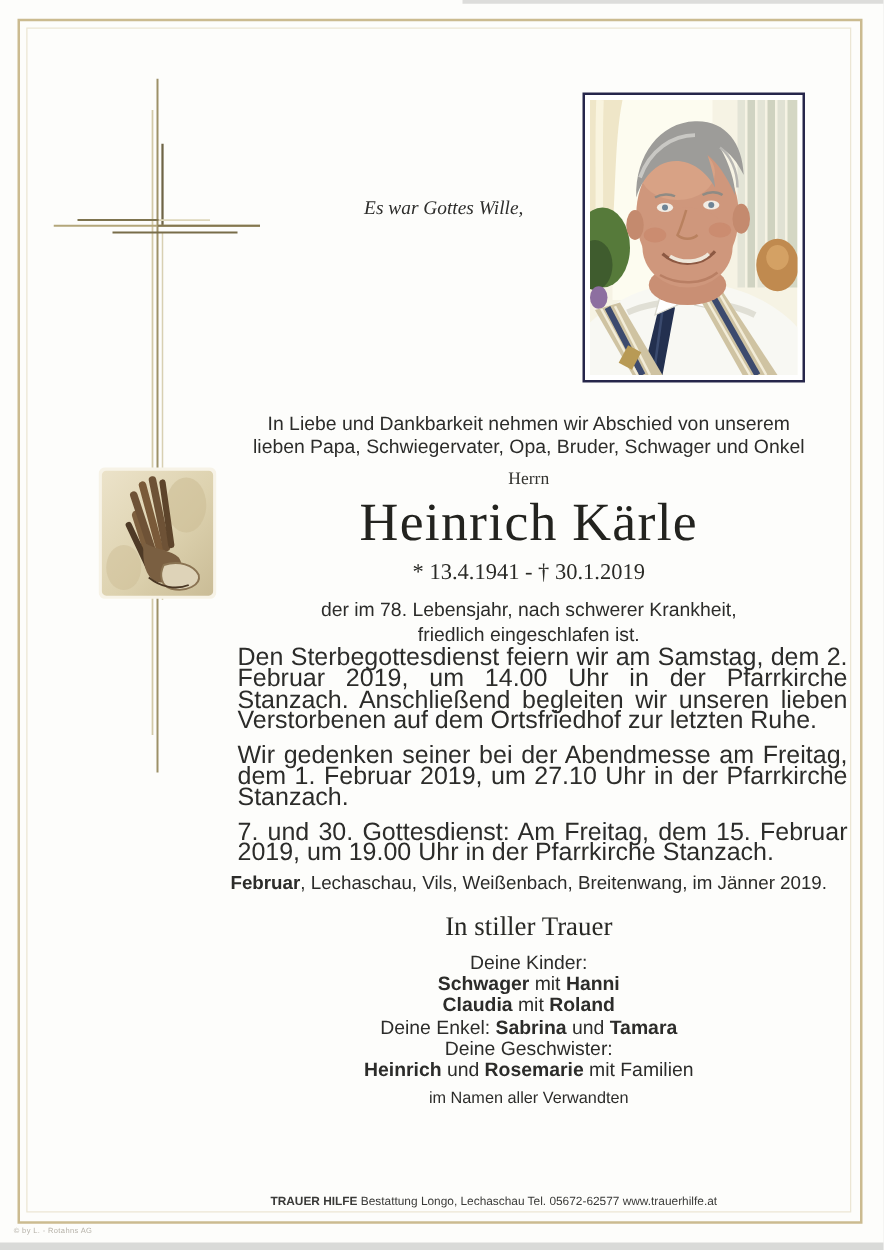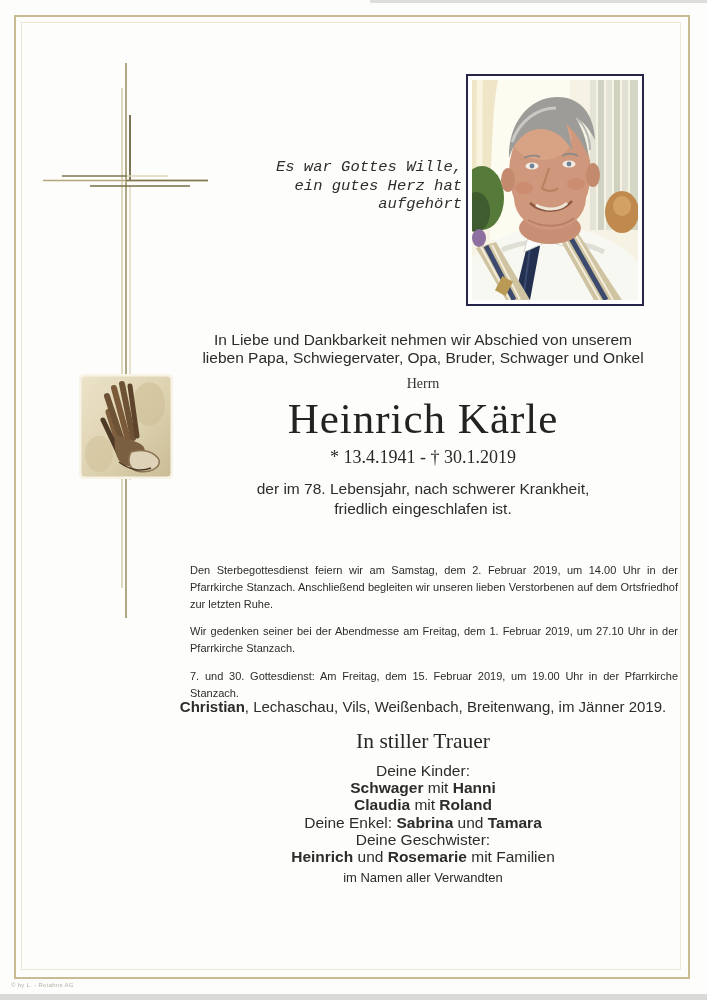--- a/index.html
+++ b/index.html
@@ -4,38 +4,38 @@
 <style>
   html,body{margin:0;padding:0;background:#e9e9e7;}
   .page{position:relative;width:707px;height:1000px;background:#fdfdfb;overflow:hidden;
         font-family:"Liberation Sans",sans-serif;color:#2c2c2a;}
   .abs{position:absolute;}
   .border-outer{left:14px;top:15px;width:672px;height:960px;border:2px solid #cbbb90;}
   .border-inner{left:21px;top:22px;width:658px;height:946px;border:1px solid #ece6d4;}
   .scan-strip-bottom{left:0;top:994px;width:707px;height:6px;background:#d9dad8;}
   .scan-strip-top{left:370px;top:0;width:337px;height:3px;background:#dddddb;}
 
-  .quote{left:248px;top:158px;width:214px;text-align:right;
-         font-family:Liberation Mono, monospace;font-style:italic;
+  .quote{left:248px;top:158px;width:214px;text-align:center;
+         font-family:Liberation Serif, serif;font-style:italic;
          font-size:15.5px;line-height:18.5px;color:#2e2e2c;}
 
   .photo-frame{left:466px;top:74px;width:178px;height:232px;box-sizing:border-box;
                border:2px solid #26264a;background:#ffffff;padding:4px;}
   .photo-frame svg{display:block;width:166px;height:220px;}
 
   .centercol{left:98px;width:650px;text-align:center;}
   .intro{top:331px;font-size:15.5px;line-height:17.5px;}
   .salutation{top:376px;font-family:"Liberation Serif",serif;font-size:14px;color:#33332f;}
   .name{top:394px;font-family:"Liberation Serif",serif;font-size:43px;
         letter-spacing:1px;color:#23231f;}
   .dates{top:447px;font-family:"Liberation Serif",serif;font-size:18px;color:#2a2a26;}
   .age{top:479px;font-size:15.5px;line-height:19.5px;}
 
-  .paragraphs{left:190px;top:562px;width:488px;text-align:justify;
-              font-size:11px;line-height:16.8px;}
+  .paragraphs{left:190px;top:518px;width:488px;text-align:justify;
+              font-size:20px;line-height:16.8px;}
   .paragraphs p{margin:0 0 11px 0;}
   .paragraphs p:last-child{margin-bottom:0;}
 
   .cities{top:698px;font-size:15px;}
   .mourning-title{top:729px;font-family:"Liberation Serif",serif;font-size:21.5px;color:#282824;}
   .family{top:762px;font-size:15.5px;line-height:17.2px;}
   .family .small{font-size:13px;margin-top:4px;}
   b{font-weight:bold;}
 
   .footer{left:88px;top:956px;width:614px;text-align:center;font-size:9.5px;color:#3a3a38;}
@@ -149,21 +149,20 @@
       <path d="M58,123 C70,134 90,133 100,121" stroke="#8c5842" stroke-width="2.5" fill="none"></path>
       <path d="M64,125 C74,131 88,130 95,123" stroke="#efe7da" stroke-width="3" fill="none"></path>
       <ellipse cx="52" cy="108" rx="9" ry="6" fill="#c67f62" opacity="0.45"></ellipse>
       <ellipse cx="104" cy="104" rx="9" ry="6" fill="#c67f62" opacity="0.45"></ellipse>
       <path d="M56,140 C70,148 90,148 102,138" stroke="#b97f64" stroke-width="2" fill="none"></path>
     </svg>
   </div>
 
   <div class="abs quote">
     <div>Es war Gottes Wille,</div>
-    <div>ein gutes Herz hat aufgehört</div>
   </div>
 
   <div class="abs centercol intro">
     <div>In Liebe und Dankbarkeit nehmen wir Abschied von unserem</div>
     <div>lieben Papa, Schwiegervater, Opa, Bruder, Schwager und Onkel</div>
   </div>
 
   <div class="abs centercol salutation">Herrn</div>
   <div class="abs centercol name">Heinrich Kärle</div>
   <div class="abs centercol dates">* 13.4.1941 - † 30.1.2019</div>
@@ -173,21 +172,21 @@
     <div>friedlich eingeschlafen ist.</div>
   </div>
 
   <div class="abs paragraphs">
     <p>Den Sterbegottesdienst feiern wir am Samstag, dem 2. Februar 2019, um 14.00 Uhr in der Pfarrkirche Stanzach. Anschließend begleiten wir unseren lieben Verstorbenen auf dem Ortsfriedhof zur letzten Ruhe.</p>
     <p>Wir gedenken seiner bei der Abendmesse am Freitag, dem 1. Februar 2019, um 27.10 Uhr in der Pfarrkirche Stanzach.</p>
     <p>7. und 30. Gottesdienst: Am Freitag, dem 15. Februar 2019, um 19.00 Uhr in der Pfarrkirche Stanzach.</p>
   </div>
 
   <div class="abs centercol cities">
-    <b>Christian</b><span>, Lechaschau, Vils, Weißenbach, Breitenwang, im Jänner 2019.</span>
+    <b>Februar</b><span>, Lechaschau, Vils, Weißenbach, Breitenwang, im Jänner 2019.</span>
   </div>
 
   <div class="abs centercol mourning-title">In stiller Trauer</div>
 
   <div class="abs centercol family">
     <div>Deine Kinder:</div>
     <div>
       <b>Schwager</b><span> mit </span><b>Hanni</b>
     </div>
     <div>
@@ -196,16 +195,19 @@
     <div>
       <span>Deine Enkel: </span><b>Sabrina</b><span> und </span><b>Tamara</b>
     </div>
     <div>Deine Geschwister:</div>
     <div>
       <b>Heinrich</b><span> und </span><b>Rosemarie</b><span> mit Familien</span>
     </div>
     <div class="small">im Namen aller Verwandten</div>
   </div>
 
+  <div class="abs footer">
+    <b>TRAUER HILFE</b><span> Bestattung Longo, Lechaschau Tel. 05672-62577 www.trauerhilfe.at</span>
+  </div>
   <div class="abs copyright">© by L. - Rotahns AG</div>
 
   <div class="abs scan-strip-bottom"></div>
 </div>
 
 </body></html>

